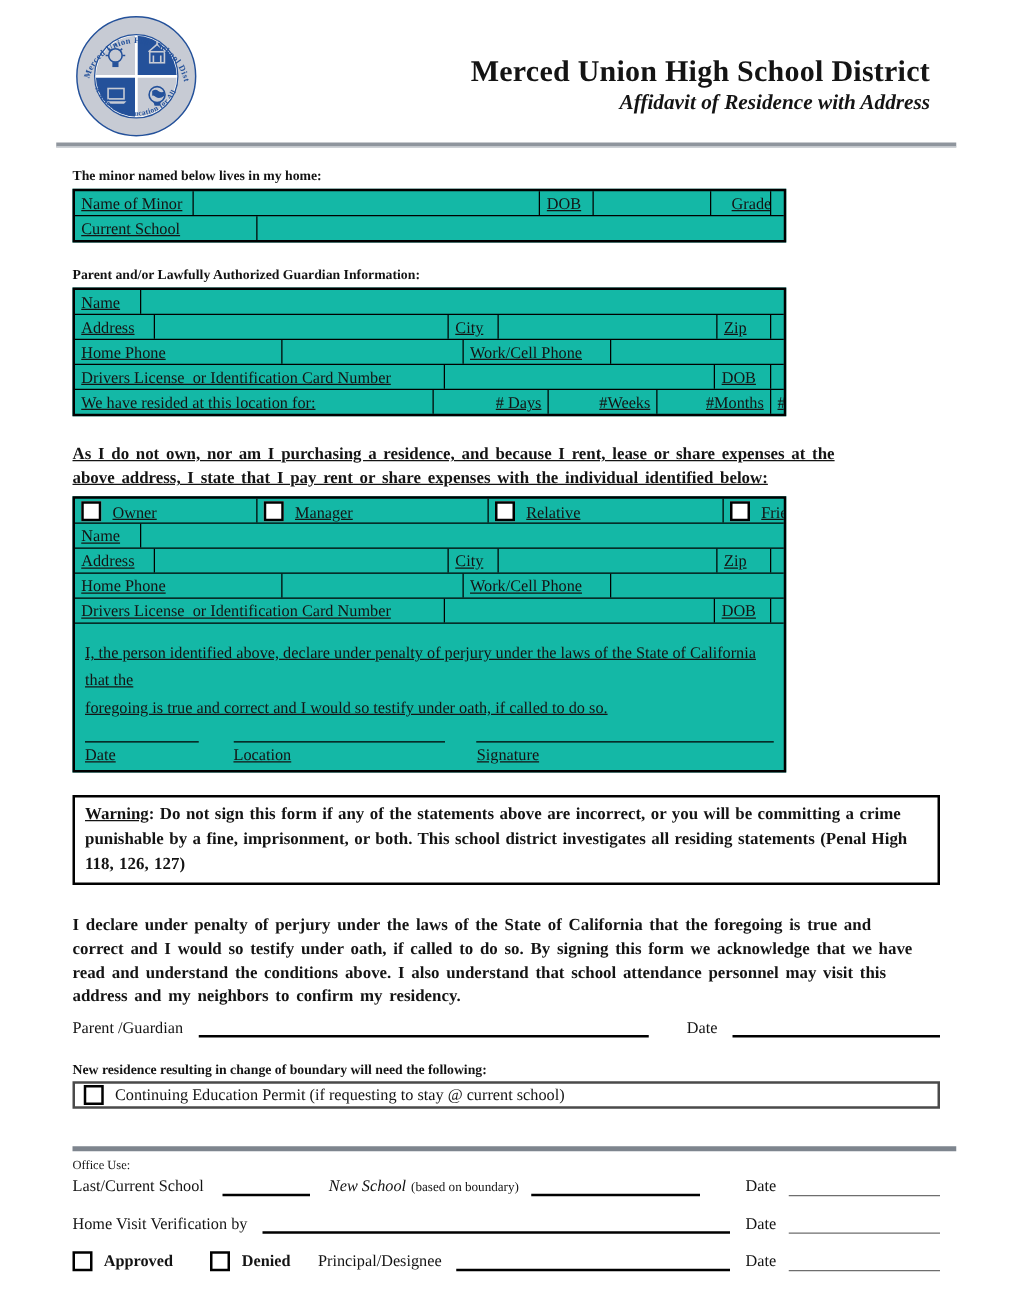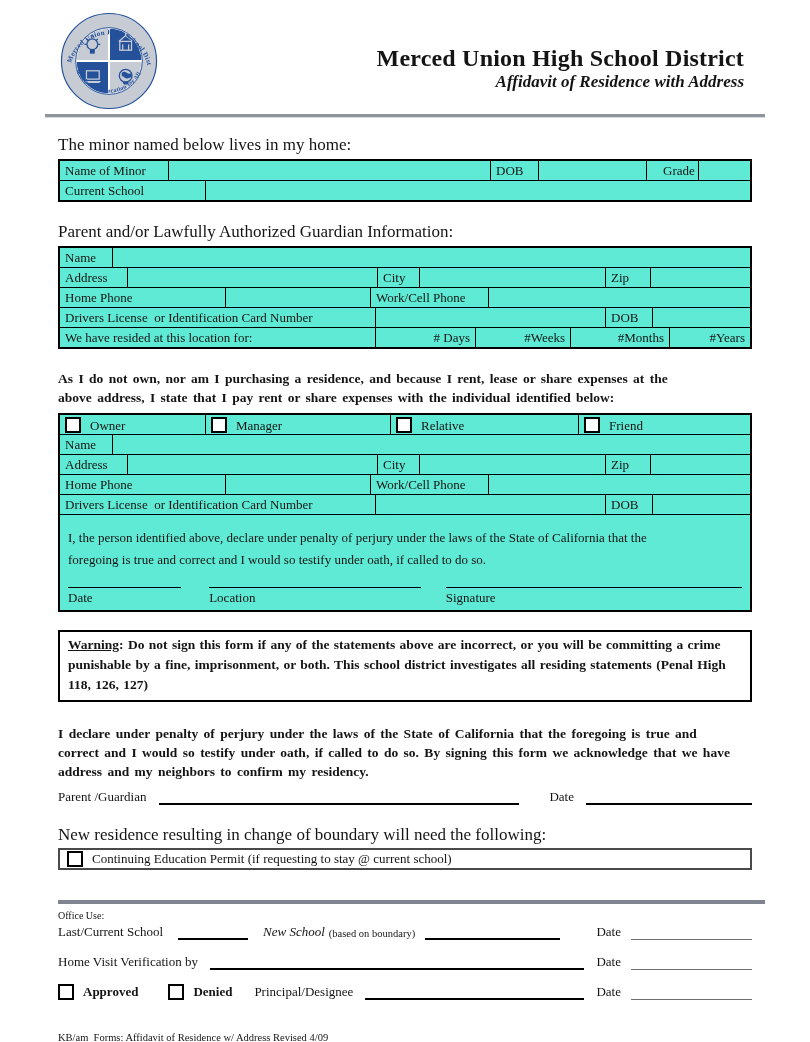--- a/index.html
+++ b/index.html
@@ -6,23 +6,23 @@
   body{width:810px;height:1042px;font-family:"Liberation Serif",serif;color:#141414;position:relative;overflow:hidden;}
   .page{padding:12px 45px 0 58px;}
   
   .hdr{display:flex;width:707px;}
   .logo{width:102px;height:98px;flex:0 0 auto;}
   .titleblock{flex:1;text-align:right;padding-top:33px;padding-right:21px;}
   .title{font-size:24px;font-weight:bold;letter-spacing:.2px;}
   .subtitle{font-size:17px;font-weight:bold;font-style:italic;margin-top:0;}
   .hrule{height:3px;background:#8f959d;border-bottom:1px solid #d6d9dd;margin:4px 0 0 -13px;width:720px;}
   
-  .sechead{font-size:17px;font-weight:normal;}
-  
-  .ftable{width:694px;border:2px solid #000;box-sizing:border-box;background:#5eead4;}
+  .sechead{font-size:11px;font-weight:bold;}
+  
+  .ftable{width:571px;border:2px solid #000;box-sizing:border-box;background:#14b8a6;text-decoration:underline;}
   .frow{display:flex;border-top:1.5px solid #000;height:19px;line-height:17px;font-size:13px;}
   .frow:first-child{border-top:none;}
   .fc{border-left:1.5px solid #000;padding:1px 5px 0 5px;white-space:nowrap;overflow:hidden;box-sizing:border-box;}
   .fc:first-child{border-left:none;}
   .fill{flex:1;}
   .rt{text-align:right;}
   .cb{width:12px;height:12px;border:2px solid #000;display:inline-block;vertical-align:-2px;margin-right:9px;background:#fff;flex:0 0 auto;}
   .cbcell{display:flex;align-items:center;}
   
   .bpar{font-size:13.5px;font-weight:bold;word-spacing:2px;}
@@ -165,21 +165,21 @@
     </div>
     <div class="frow">
       <div class="fc" style="width:315px;">We have resided at this location for:</div>
       <div class="fc rt" style="width:100px;"># Days</div>
       <div class="fc rt" style="width:95px;">#Weeks</div>
       <div class="fc rt" style="width:99px;">#Months</div>
       <div class="fc rt fill">#Years</div>
     </div>
   </div>
 
-  <div class="bpar" style="margin-top:20px;">
+  <div class="bpar" style="margin-top:20px;text-decoration:underline;">
     <div class="bline">As I do not own, nor am I purchasing a residence, and because I rent, lease or share expenses at the</div>
     <div class="bline">above address, I state that I pay rent or share expenses with the individual identified below:</div>
   </div>
 
   <div class="ftable" style="margin-top:6px;">
     <div class="frow">
       <div class="fc cbcell" style="width:145px;">
         <span class="cb"></span>
         <span>Owner</span>
       </div>
@@ -233,20 +233,21 @@
 
   <div class="warnbox">
     <div class="wline"><span class="wlabel">Warning</span><span>: Do not sign this form if any of the statements above are incorrect, or you will be committing a crime</span></div>
     <div class="wline">punishable by a fine, imprisonment, or both. This school district investigates all residing statements (Penal High</div>
     <div class="wline">118, 126, 127)</div>
   </div>
 
   <div class="bpar" style="margin-top:22px;">
     <div class="bline">I declare under penalty of perjury under the laws of the State of California that the foregoing is true and</div>
     <div class="bline">correct and I would so testify under oath, if called to do so. By signing this form we acknowledge that we have</div>
+    <div class="bline">read and understand the conditions above. I also understand that school attendance personnel may visit this</div>
     <div class="bline">address and my neighbors to confirm my residency.</div>
   </div>
 
   <div class="sigflex" style="margin-top:8px;">
     <span>Parent /Guardian</span>
     <span class="l2" style="width:360px;margin-left:13px;"></span>
     <span style="margin-left:30px;">Date</span>
     <span class="l1" style="flex:1;margin-left:12px;border-bottom:2px solid #000;"></span>
   </div>
 

